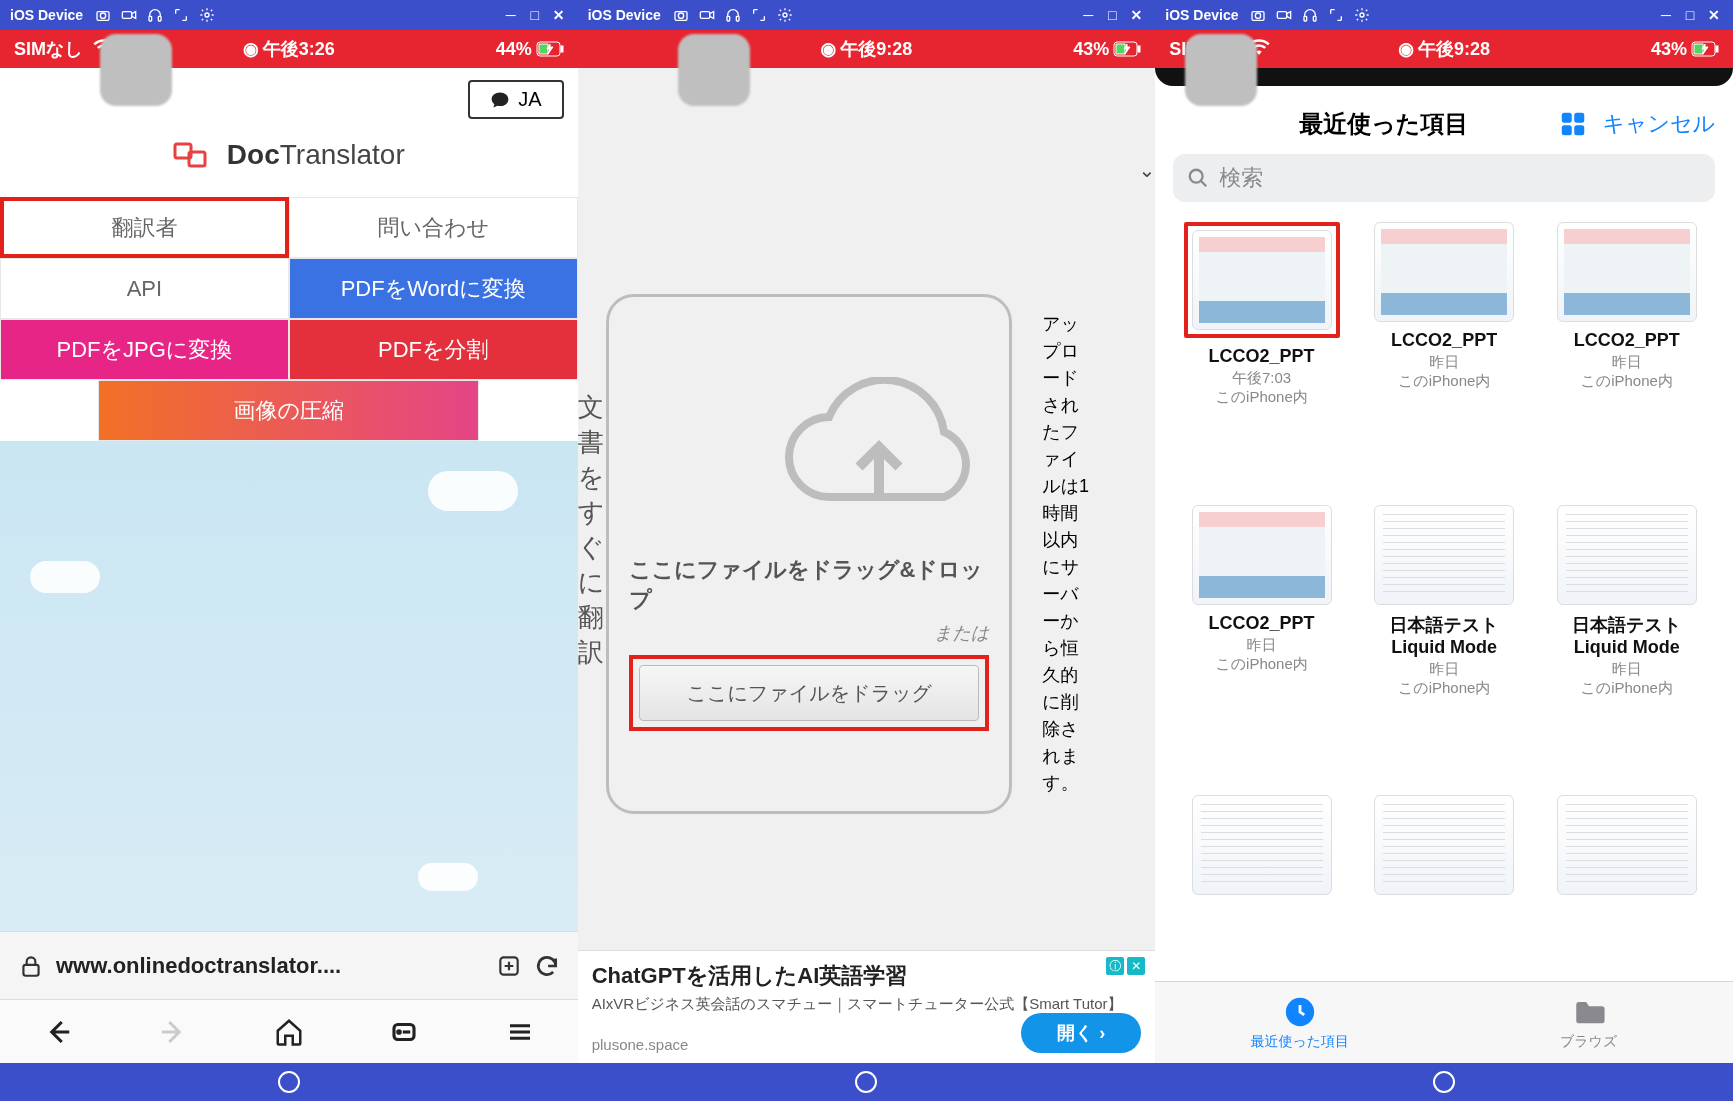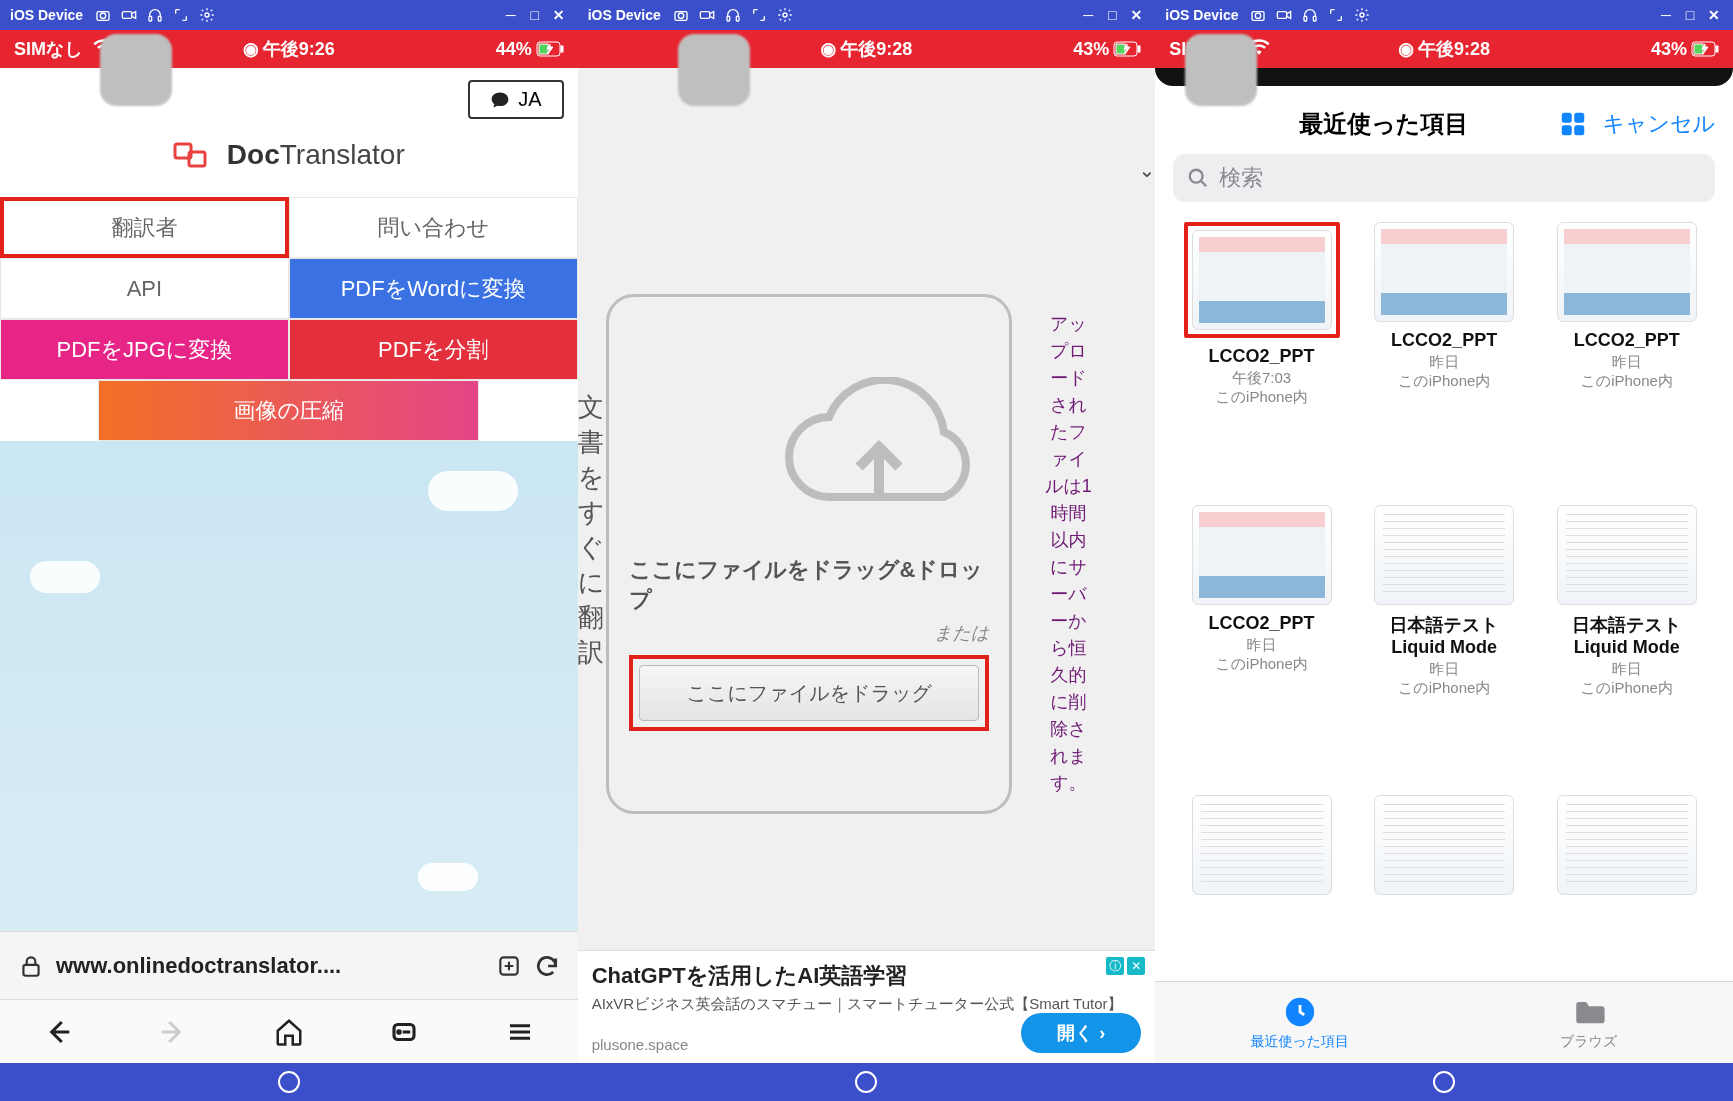--- a/index.html
+++ b/index.html
@@ -41,21 +41,21 @@
 
 
 .p2-body{flex:1;background:#f0f0f0;display:flex;flex-direction:row;align-items:center;padding-top:90px}
 .p2-title{font-size:26px;color:#555;margin-bottom:48px;letter-spacing:2px}
 .dropzone{width:520px;height:520px;border:3px solid #bdbdbd;border-radius:28px;display:flex;flex-direction:column;align-items:flex-end;justify-content:center;padding:20px}
 .cloud-icon{width:220px;height:150px;margin-bottom:28px}
 .dz-text{font-size:22px;color:#555;font-weight:600}
 .dz-or{font-size:18px;color:#888;font-style:italic;margin:6px 0 10px}
 .dl-btn{width:340px;height:56px;background:linear-gradient(#f6f6f6,#e4e4e4);border:1px solid #bbb;border-radius:4px;font-size:20px;color:#555;font-weight:500}
 .redbox2{border:4px solid #e2221a;padding:6px}
-.p2-note{font-size:18px;color:#701a75;text-align:center;padding:8px 30px;line-height:1.5}
+.p2-note{font-size:18px;color:#000000;padding:8px 30px;line-height:1.5}
 .chev{align-self:flex-start;margin-left:14px;font-size:20px;color:#444}
 .adbar{background:#fff;border-top:1px solid #ddd;padding:10px 14px;position:relative}
 .adbar .h{font-size:22px;font-weight:700;color:#222}
 .adbar .s{font-size:15px;color:#555;margin-top:4px}
 .adbar .dom{font-size:15px;color:#888;margin-top:22px}
 .adbar .adicons{position:absolute;top:6px;right:10px;display:flex;gap:3px}
 .adicons span{width:18px;height:18px;background:#16b9c8;color:#fff;font-size:12px;display:flex;align-items:center;justify-content:center;border-radius:2px}
 .open-btn{position:absolute;bottom:10px;right:14px;background:#1295e8;color:#fff;padding:8px 36px;border-radius:22px;font-size:18px;font-weight:600;display:flex;align-items:center;gap:6px}
 
 
@@ -113,21 +113,21 @@
       <span>─</span>
       <span>□</span>
       <span>✕</span>
     </span>
   </div>
   <div class="statusbar">
     <span>SIMなし</span>
     <span class="wifi">&nbsp;&nbsp;<svg width="22" height="16" viewBox="0 0 24 18" fill="#fff">
           <path d="M12 18l-3-4a5 5 0 016 0zM4 9a12 12 0 0116 0l-2 2a9 9 0 00-12 0zM0 5a18 18 0 0124 0l-2 2a15 15 0 00-20 0z"></path>
         </svg></span>
-    <span class="center">◉ <span>午後9:26</span></span>
+    <span class="center">◉ <span>午後3:26</span></span>
     <span class="right">
         <span>44%</span>
         <svg width="28" height="16" viewBox="0 0 28 16" fill="none" stroke="#fff">
           <rect x="1" y="1" width="23" height="14" rx="3"></rect>
           <rect x="25" y="5" width="2" height="6" fill="#fff"></rect>
           <rect x="3" y="3" width="9" height="10" fill="#51d55f"></rect>
           <path d="M14 3l-3 5h3l-2 5 5-7h-3z" fill="#fff"></path>
         </svg>
       </span>
   </div>

